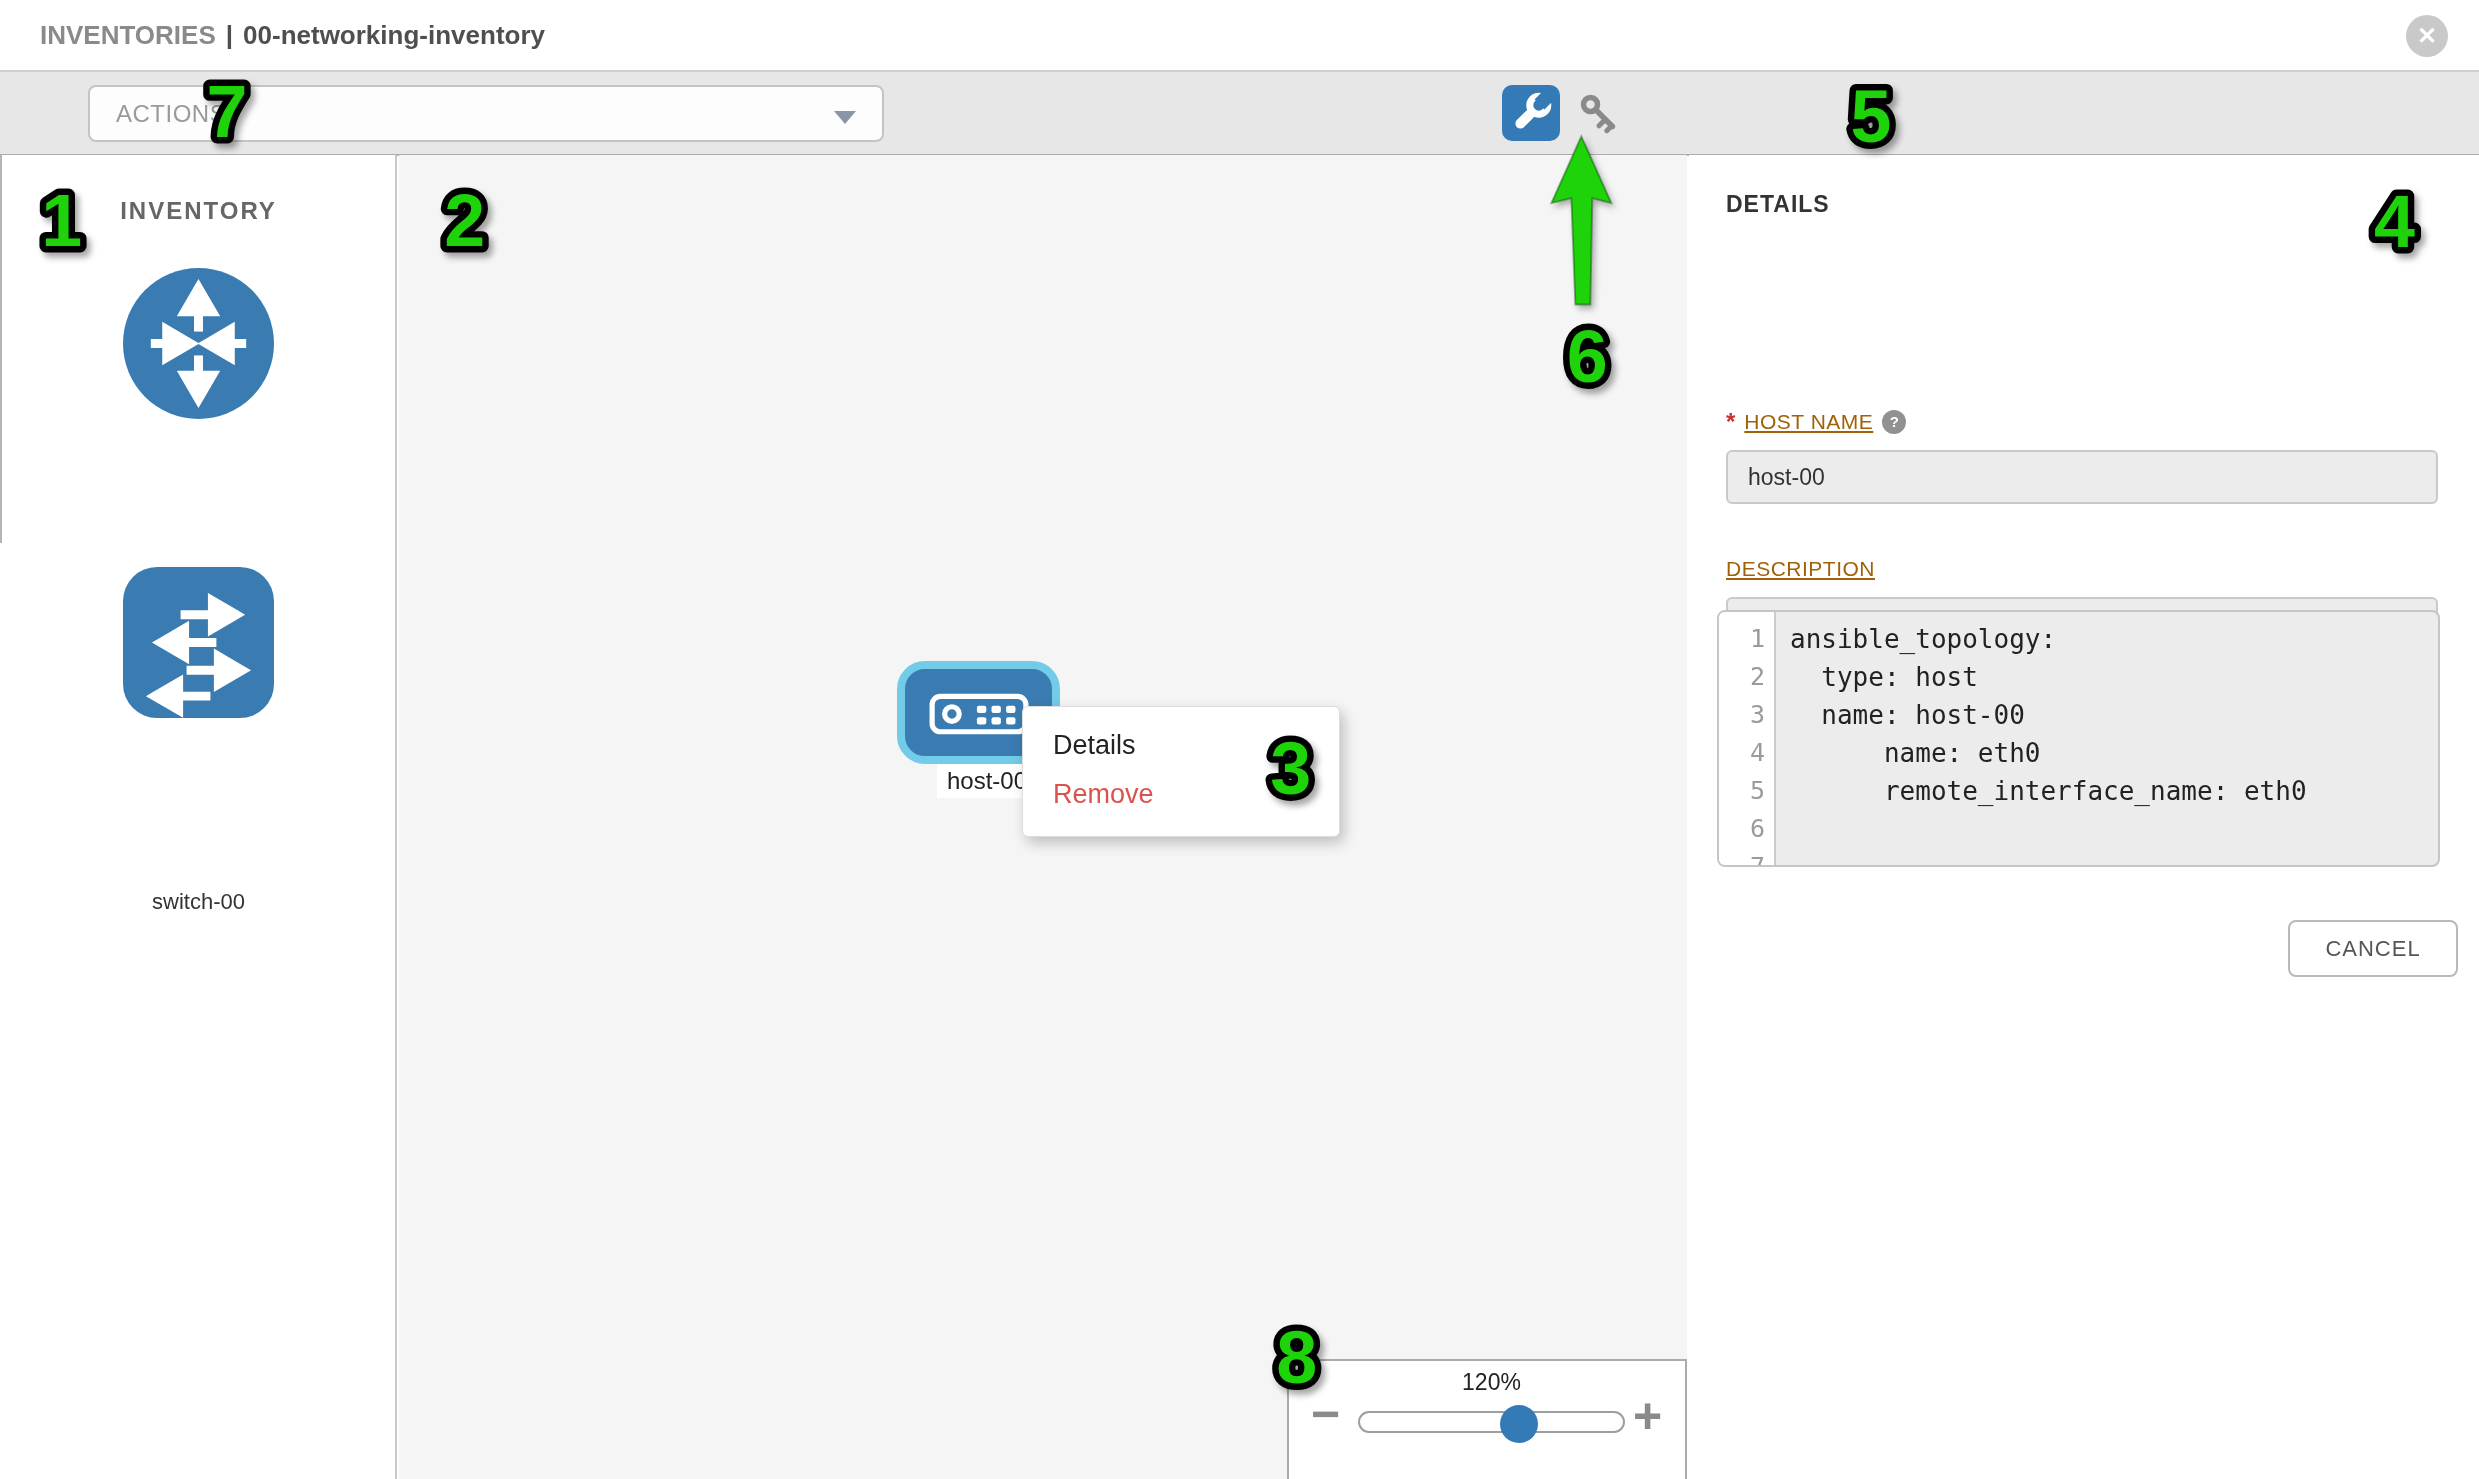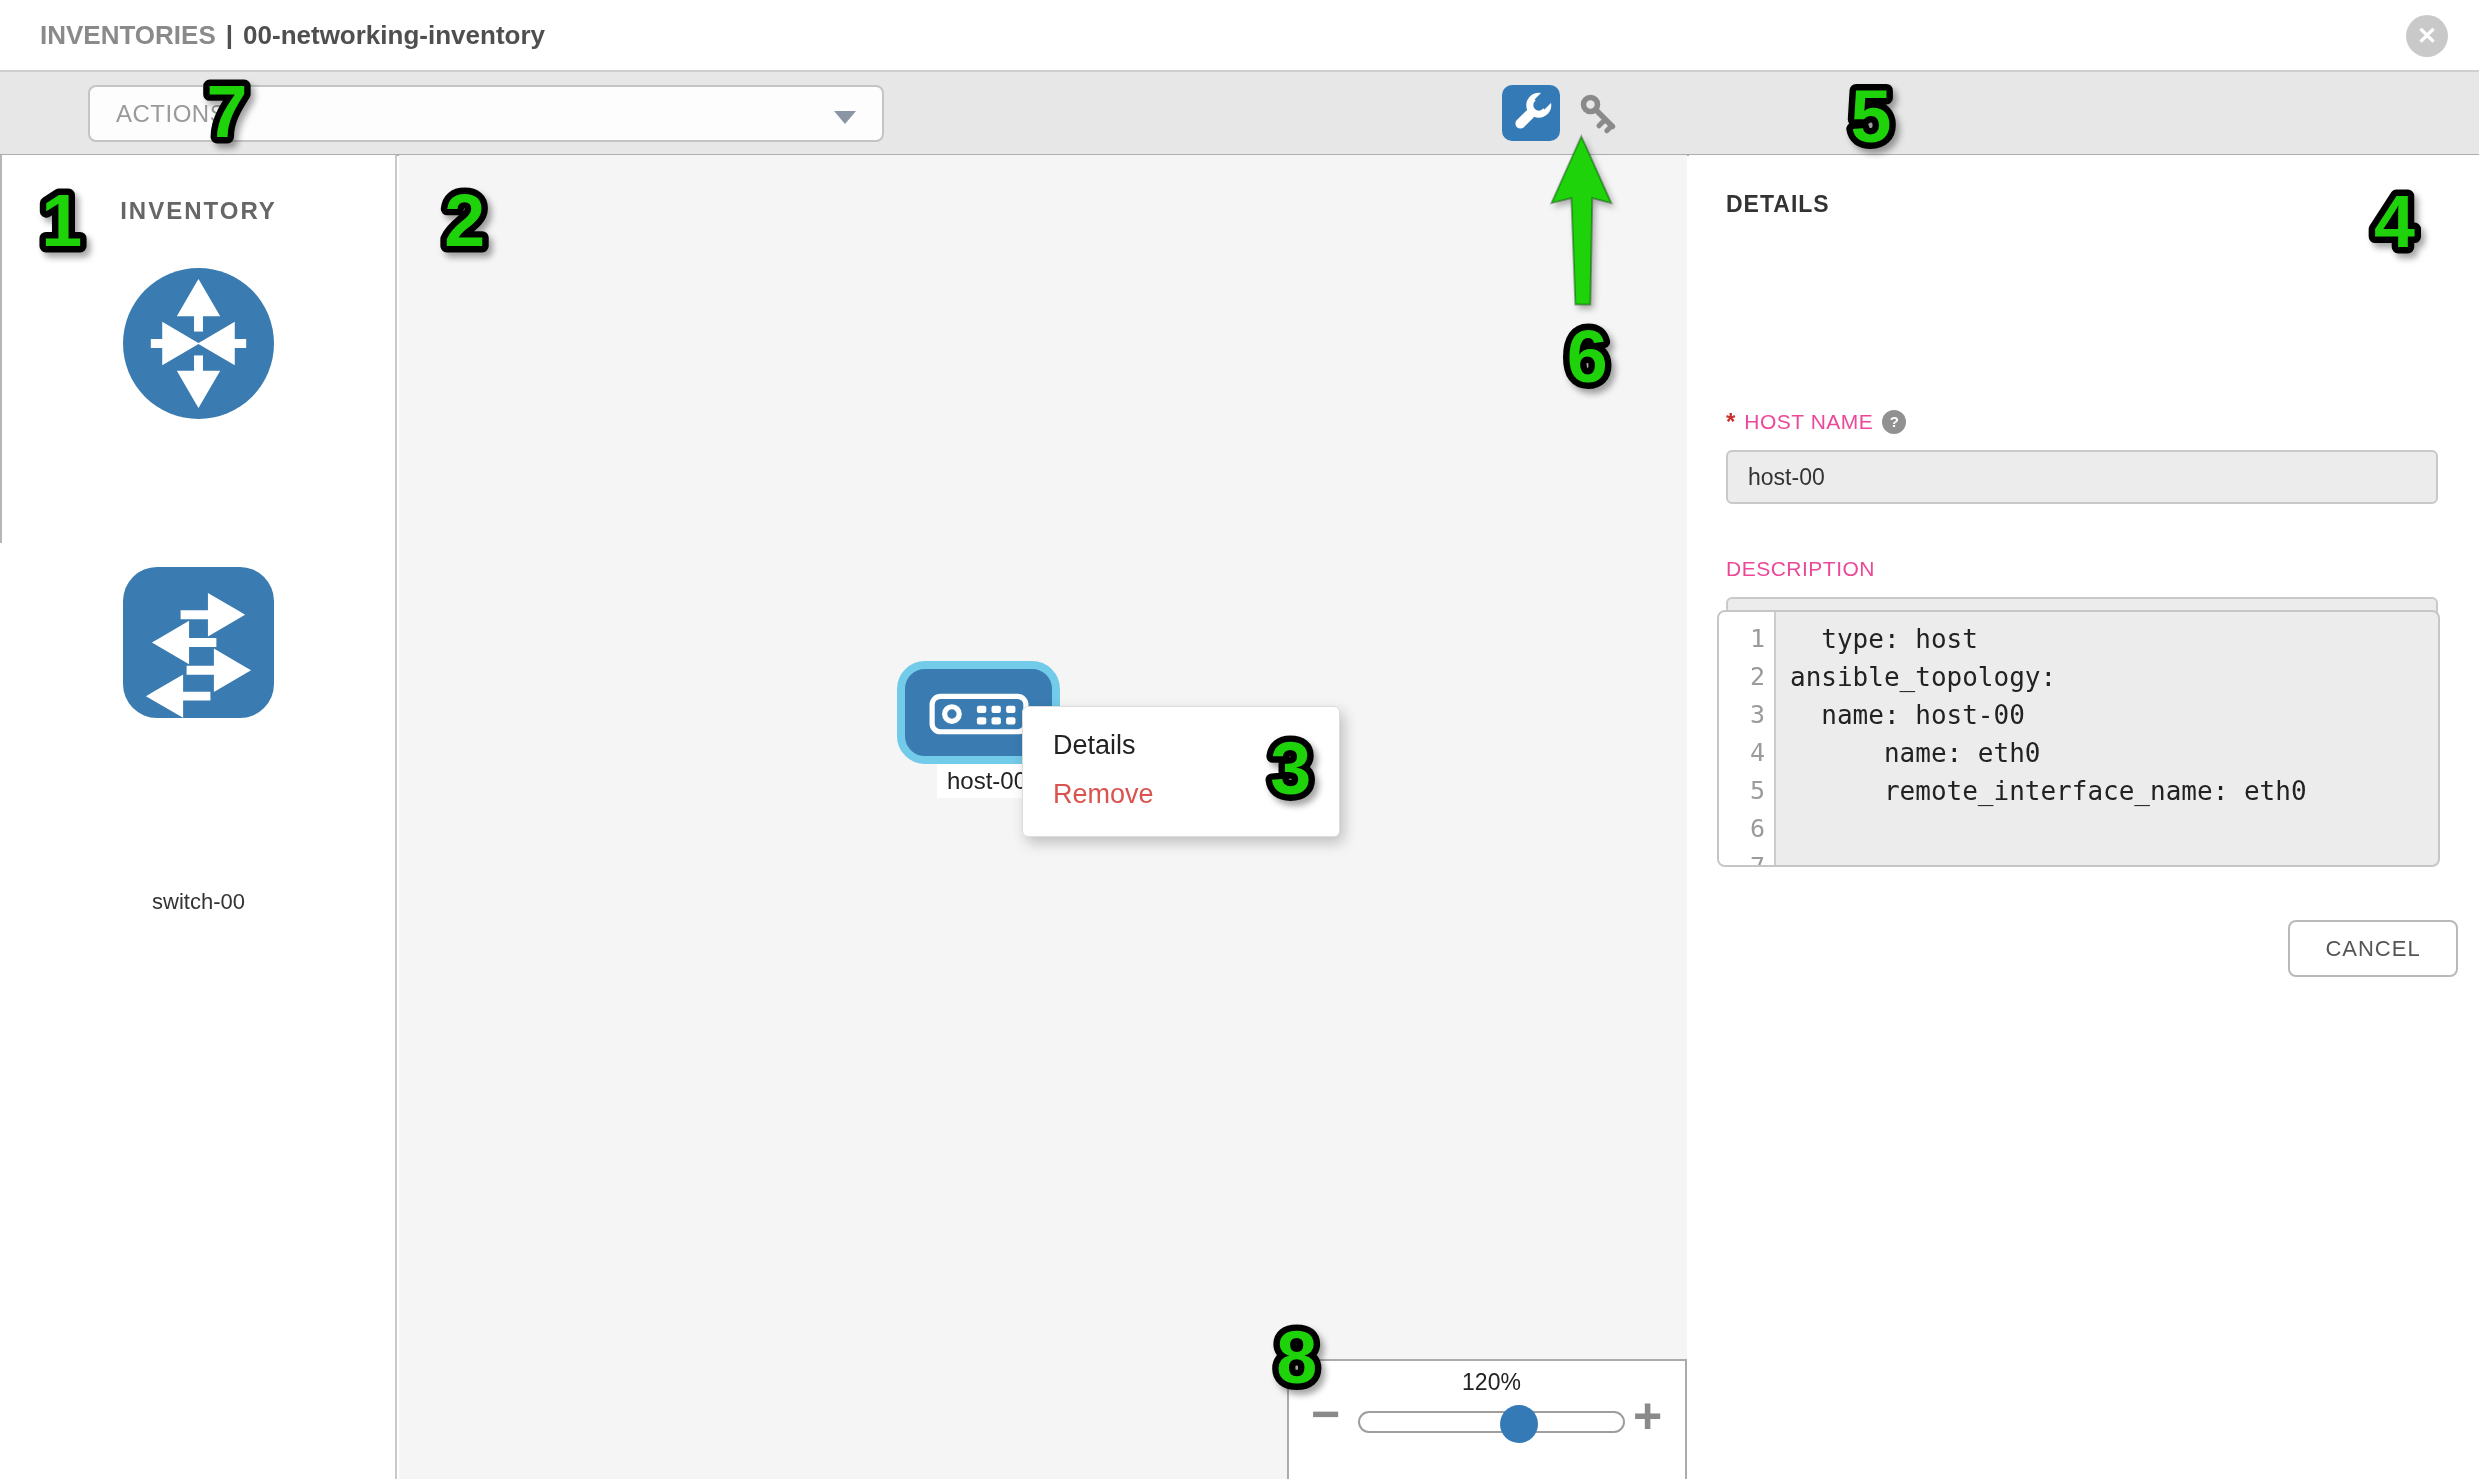--- a/index.html
+++ b/index.html
@@ -67,21 +67,21 @@
               border-radius:14px;background:#fff;box-sizing:border-box;cursor:pointer;}
   .zoom-handle{position:absolute;left:211px;top:44px;width:38px;height:38px;border-radius:50%;
                background:#337ab7;cursor:grab;}
 
   
   .panel{position:absolute;left:1689px;top:155px;width:791px;height:1324px;background:#fff;}
   .panel-heading{position:absolute;left:37px;top:36px;font-size:23px;font-weight:bold;color:#333;
                  letter-spacing:1px;}
   .field-label-row{position:absolute;display:flex;align-items:center;gap:9px;}
   .req{color:#c9302c;font-size:24px;font-weight:bold;}
-  .flabel{color:#ec4899;font-size:21px;letter-spacing:0.5px;}
+  .flabel{color:#a16207;font-size:21px;letter-spacing:0.5px;text-decoration:underline;}
   .qicon{width:24px;height:24px;border-radius:50%;background:#919191;color:#fff;font-size:15px;
          font-weight:bold;text-align:center;line-height:24px;cursor:pointer;}
   .tinput{position:absolute;left:37px;width:712px;height:54px;background:#ececec;
           border:2px solid #c9c9c9;border-radius:6px;box-sizing:border-box;font-size:23px;color:#333;
           padding:0 20px;font-family:"Liberation Sans",sans-serif;}
   .vars-row{position:absolute;left:37px;top:396px;display:flex;align-items:center;gap:9px;}
   .toggle{position:absolute;left:236px;top:391px;display:flex;border:2px solid #337ab7;
           border-radius:8px;overflow:hidden;height:44px;}
   .tog{font-size:21px;font-weight:bold;display:flex;align-items:center;justify-content:center;
        cursor:pointer;box-sizing:border-box;}
@@ -242,22 +242,22 @@
       <div class="gutter">
         <div>1</div>
         <div>2</div>
         <div>3</div>
         <div>4</div>
         <div>5</div>
         <div>6</div>
         <div>7</div>
       </div>
       <div class="code">
+        <div class="cline">ansible_topology:</div>
         <div class="cline">  type: host</div>
-        <div class="cline">ansible_topology:</div>
         <div class="cline">  name: host-00</div>
         <div class="cline">      name: eth0</div>
         <div class="cline">      remote_interface_name: eth0</div>
       </div>
     </div>
 
     <div class="cancel-btn">CANCEL</div>
   </div>
 
   <svg class="overlay" width="2480" height="1480" viewBox="0 0 2492 1487">

